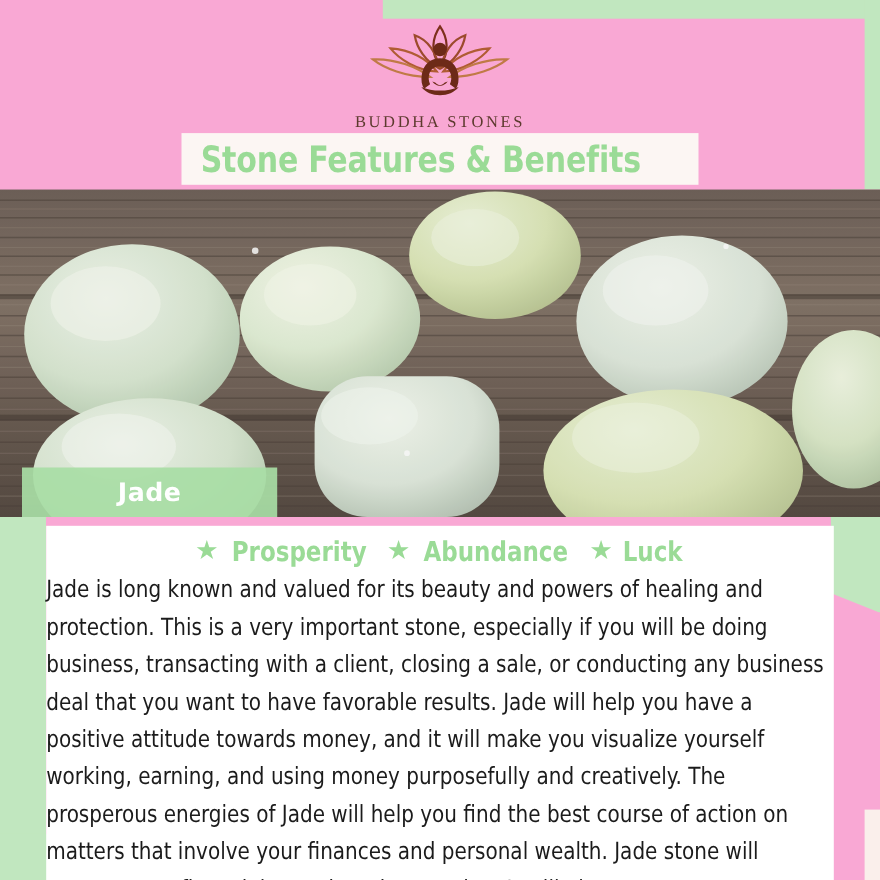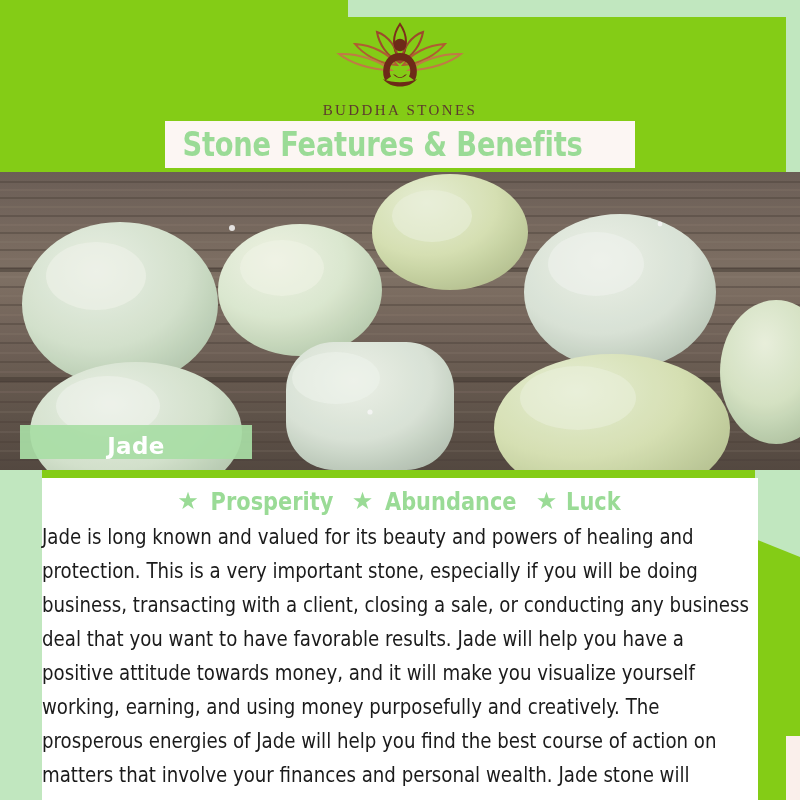--- a/index.html
+++ b/index.html
@@ -5,21 +5,21 @@
   html, body {
     margin: 0;
     padding: 0;
     background: #ffffff;
   }
   #page {
     position: relative;
     width: 800px;
     height: 800px;
     overflow: hidden;
-    background: #84cc16;
+    background: #f9a8d4;
     font-family: "Liberation Sans", sans-serif;
   }
 
   
   .deco-top-right {
     position: absolute;
     left: 348px; top: 0;
     width: 452px; height: 17px;
     background: #c1e7bf;
   }
@@ -103,24 +103,24 @@
     width: 800px; height: 298px;
     overflow: hidden;
     z-index: 3;
   }
   .photo svg { display: block; }
 
   
   .stone-label {
     position: absolute;
     left: 20px; top: 425px;
-    width: 232px; height: 34px;
+    width: 232px; height: 45px;
     background: rgba(168, 221, 165, 0.92);
     display: flex;
-    align-items: flex-end;
+    align-items: center;
     justify-content: center;
     z-index: 7;
   }
   .stone-label-text {
     font-family: "DejaVu Sans", sans-serif;
     font-weight: bold;
     font-size: 23px;
     color: #ffffff;
     letter-spacing: 0.4px;
   }

